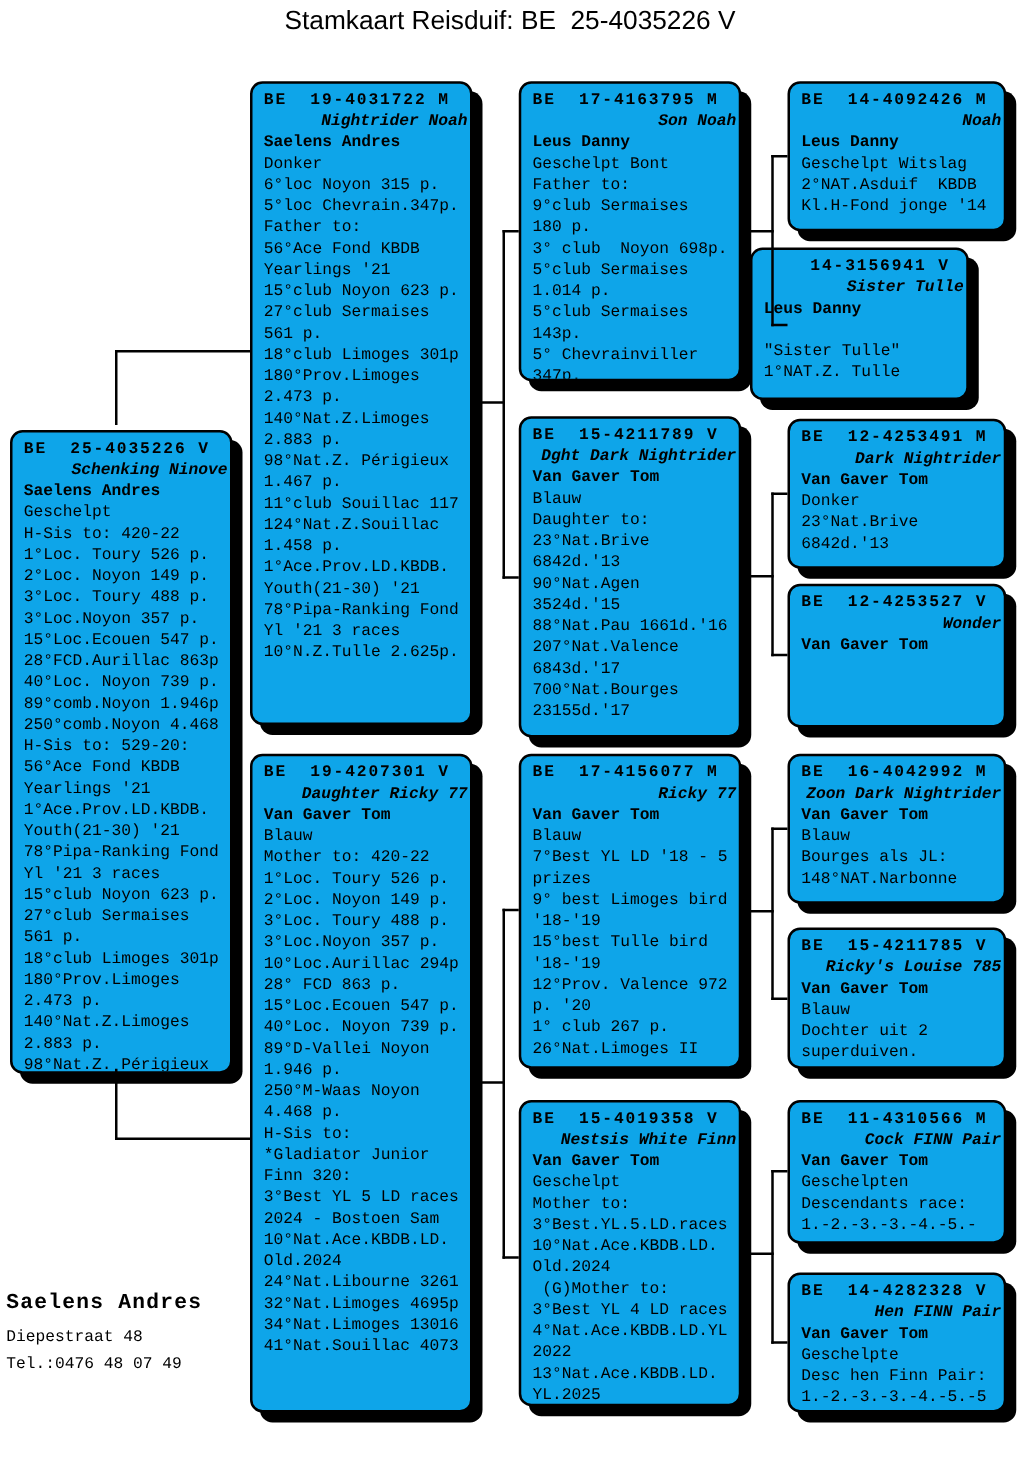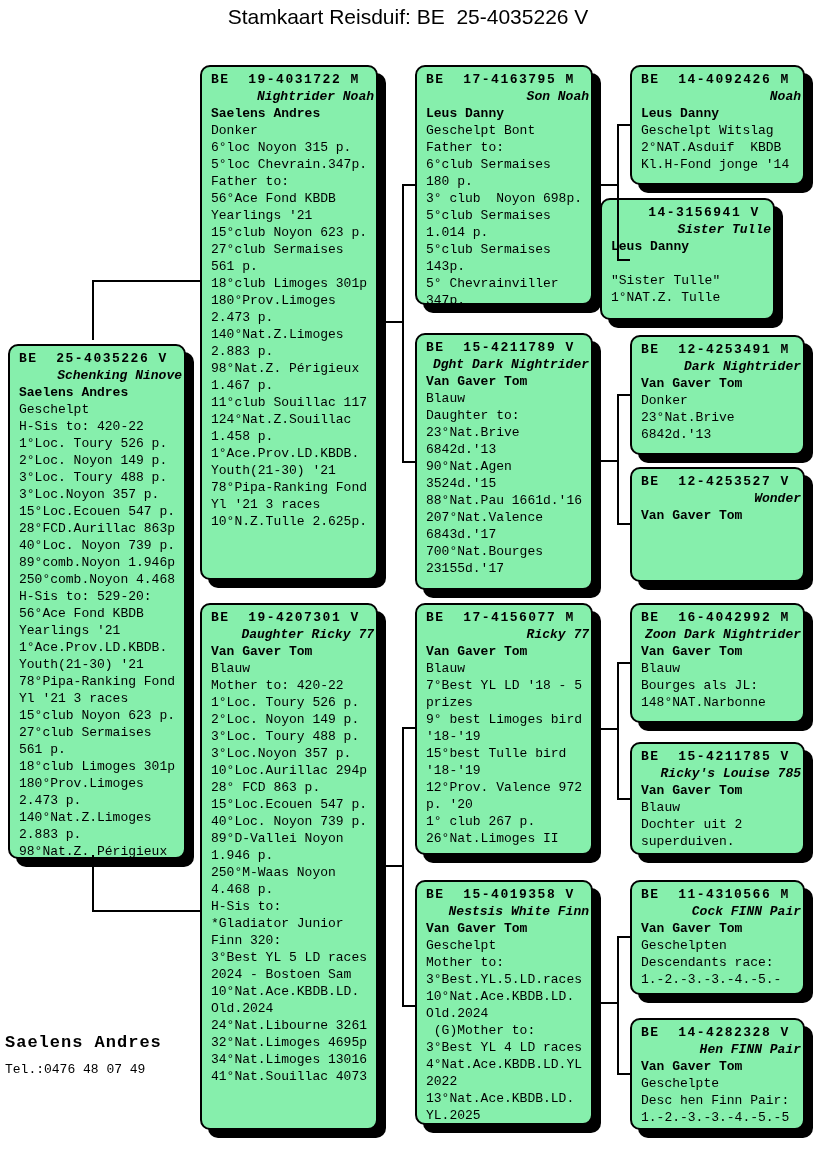--- a/index.html
+++ b/index.html
@@ -1,20 +1,20 @@
 <!DOCTYPE html>
 <html><head>
 <meta charset="utf-8">
 <style>
   html,body { margin:0; padding:0; background:#fff; }
   .page { position:relative; width:816px; height:1172px; background:#fff; overflow:hidden;
           font-family:"Liberation Mono","DejaVu Sans Mono",monospace; color:#000; }
   .title { position:absolute; top:5px; left:0; width:100%; text-align:center;
            font-family:"Liberation Sans",sans-serif; font-size:21px; white-space:pre; }
-  .box { position:absolute; background:#86efac; border:2px solid #000; border-radius:10px;
+  .box { position:absolute; background:#0ea5e9; border:2px solid #000; border-radius:10px;
          box-shadow:8px 8px 0 #000; box-sizing:border-box; padding:4px 2px 2px 9px;
          font-size:13px; line-height:17px; overflow:hidden; }
   .ring  { font-weight:bold; letter-spacing:1.5px; white-space:pre; min-height:17px; }
   .pname { font-weight:bold; font-style:italic; white-space:pre; min-height:17px;text-align:right; }
   .powner{ font-weight:bold; white-space:pre; min-height:17px; }
   .ln    { white-space:pre; min-height:17px; }
   .conn  { position:absolute; background:#000; }
   .contact { position:absolute; left:5px; top:1033px; }
   .contact-name { font-size:17px; font-weight:bold; letter-spacing:1px; margin-bottom:7px; }
   .contact-line { font-size:13px; line-height:21px; white-space:pre; }
@@ -126,21 +126,21 @@
       </div>
   </div>
 
   <div class="box" style="left:415px;top:65px;width:178px;height:240px">
     <div class="ring">BE  17-4163795 M</div>
     <div class="pname">Son Noah</div>
     <div class="powner">Leus Danny</div>
     <div>
         <div class="ln">Geschelpt Bont</div>
         <div class="ln">Father to:</div>
-        <div class="ln">6°club Sermaises</div>
+        <div class="ln">9°club Sermaises</div>
         <div class="ln">180 p.</div>
         <div class="ln">3° club  Noyon 698p.</div>
         <div class="ln">5°club Sermaises</div>
         <div class="ln">1.014 p.</div>
         <div class="ln">5°club Sermaises</div>
         <div class="ln">143p.</div>
         <div class="ln">5° Chevrainviller</div>
         <div class="ln">347p.</div>
       </div>
   </div>
@@ -306,17 +306,18 @@
   <div class="conn" style="left:617px;top:662px;width:13px;height:2px"></div>
   <div class="conn" style="left:617px;top:798px;width:13px;height:2px"></div>
 
   <div class="conn" style="left:593px;top:1002px;width:26px;height:2px"></div>
   <div class="conn" style="left:617px;top:936px;width:2px;height:139px"></div>
   <div class="conn" style="left:617px;top:936px;width:13px;height:2px"></div>
   <div class="conn" style="left:617px;top:1073px;width:13px;height:2px"></div>
 
   <div class="contact">
     <div class="contact-name">Saelens Andres</div>
+    <div class="contact-line">Diepestraat 48</div>
     <div class="contact-line">Tel.:0476 48 07 49</div>
   </div>
 
 
 </div>
 
 </body></html>

